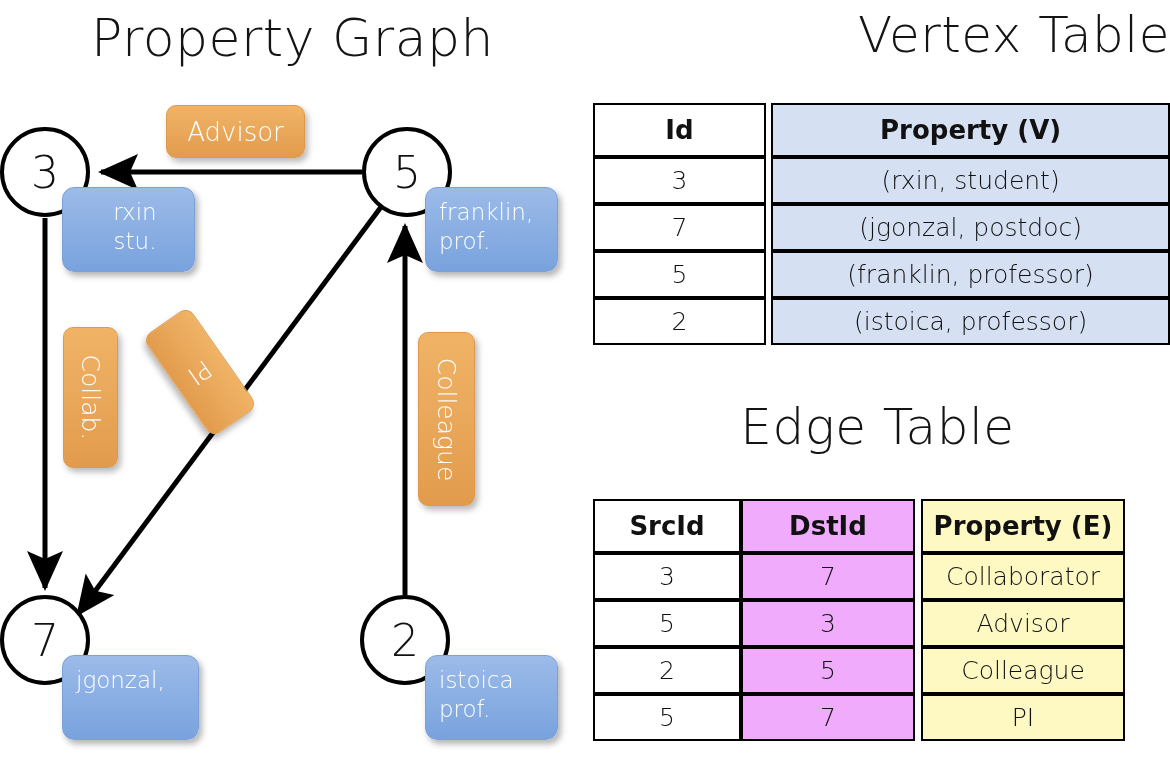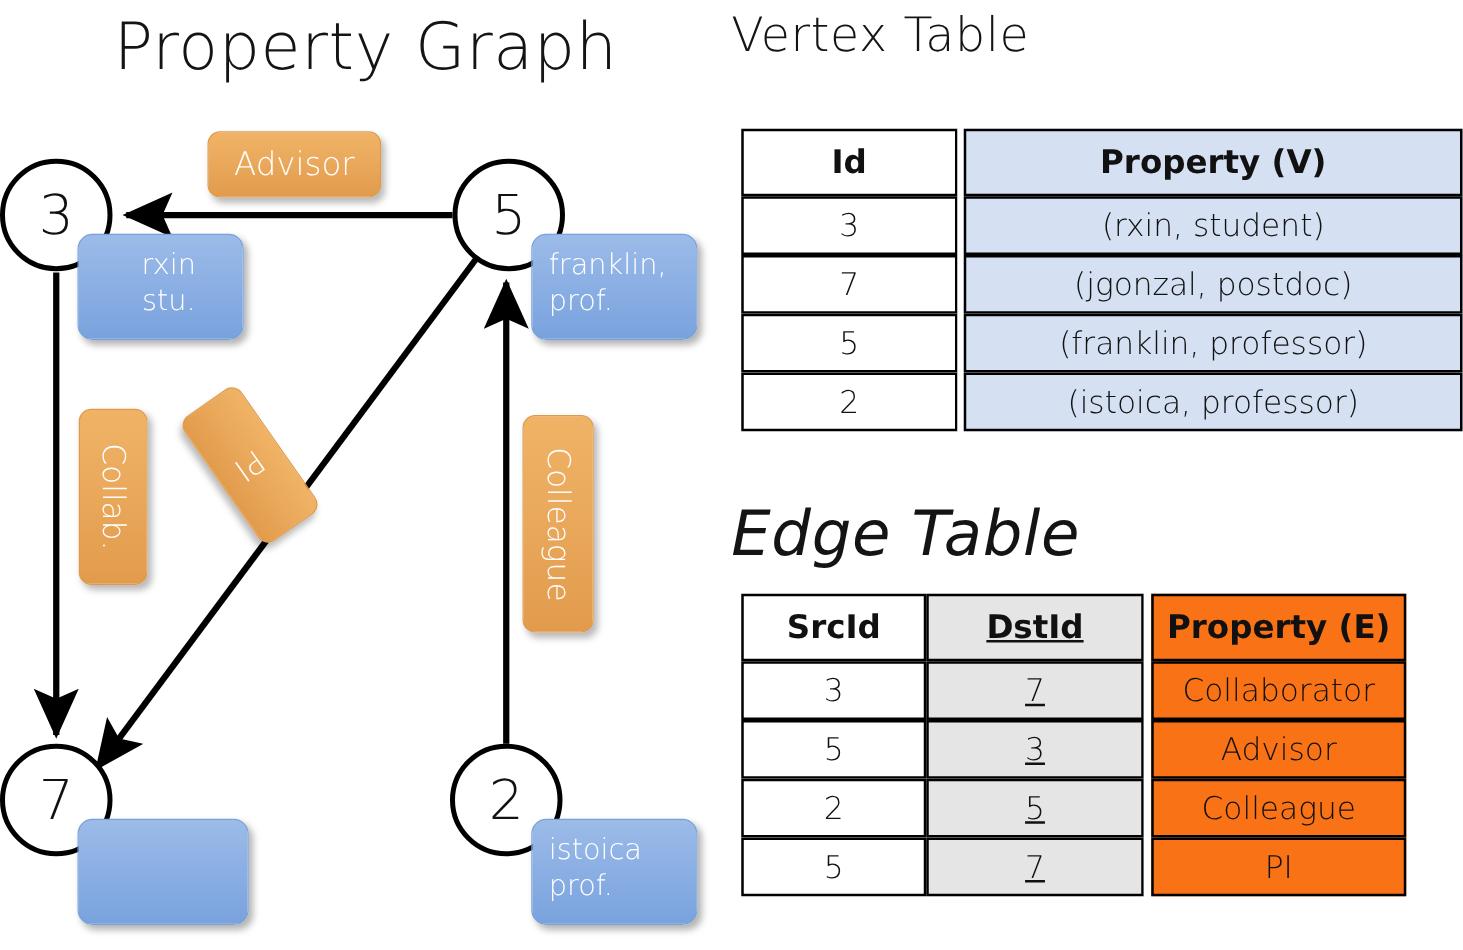--- a/index.html
+++ b/index.html
@@ -30,27 +30,27 @@
     letter-spacing: 0.5px;
     white-space: nowrap;
   }
   #graph-title {
     left: 0px; top: 8px; width: 585px;
     text-align: center;
     font-size: 52px;
   }
   #vertex-title {
     left: 585px; top: 6px; width: 585px;
-    text-align: left;
-    font-size: 38px;
+    text-align: right;
+    font-size: 50px;
   }
   #edge-title {
     left: 585px; top: 398px; width: 585px;
+    text-align: center;
     font-size: 50px;
-    font-style: italic;
   }
 
   
   #graph-panel {
     position: absolute;
     left: 0; top: 0;
     width: 585px; height: 760px;
   }
   #graph-svg {
     position: absolute;
@@ -174,24 +174,24 @@
     width: 6px;
     background: #fff;
   }
 
   
   #vertex-table { left: 593px; top: 103px; }
   #vertex-table .c-id   { width: 186px; background: #ffffff; }
   #vertex-table .c-prop { width: 424px; background: #d5e0f2; }
 
   
-  #edge-table { left: 593px; top: 475px; }
+  #edge-table { left: 593px; top: 499px; }
   #edge-table .c-src  { width: 148px; background: #ffffff; }
-  #edge-table .c-dst  { width: 174px; background: #e5e5e5; text-decoration: underline; }
-  #edge-table .c-prop { width: 204px; background: #f97316; text-align: center; }
+  #edge-table .c-dst  { width: 174px; background: #f0abfc; }
+  #edge-table .c-prop { width: 204px; background: #fef9c3; text-align: center; }
 </style>
 </head>
 <body>
 
 <div class="page">
 
   <div id="graph-panel">
 
     <div class="title" id="graph-title">Property Graph</div>
 
@@ -218,20 +218,21 @@
 
     <div class="prop-box" id="prop-3">
       <span>rxin</span>
       <span>stu.</span>
     </div>
     <div class="prop-box" id="prop-5">
       <span>franklin,</span>
       <span>prof.</span>
     </div>
     <div class="prop-box" id="prop-7">
+      <span>jgonzal,</span>
     </div>
     <div class="prop-box" id="prop-2">
       <span>istoica</span>
       <span>prof.</span>
     </div>
 
     <div class="elabel" id="elabel-advisor">
       <span>Advisor</span>
     </div>
     <div class="elabel" id="elabel-collab">

